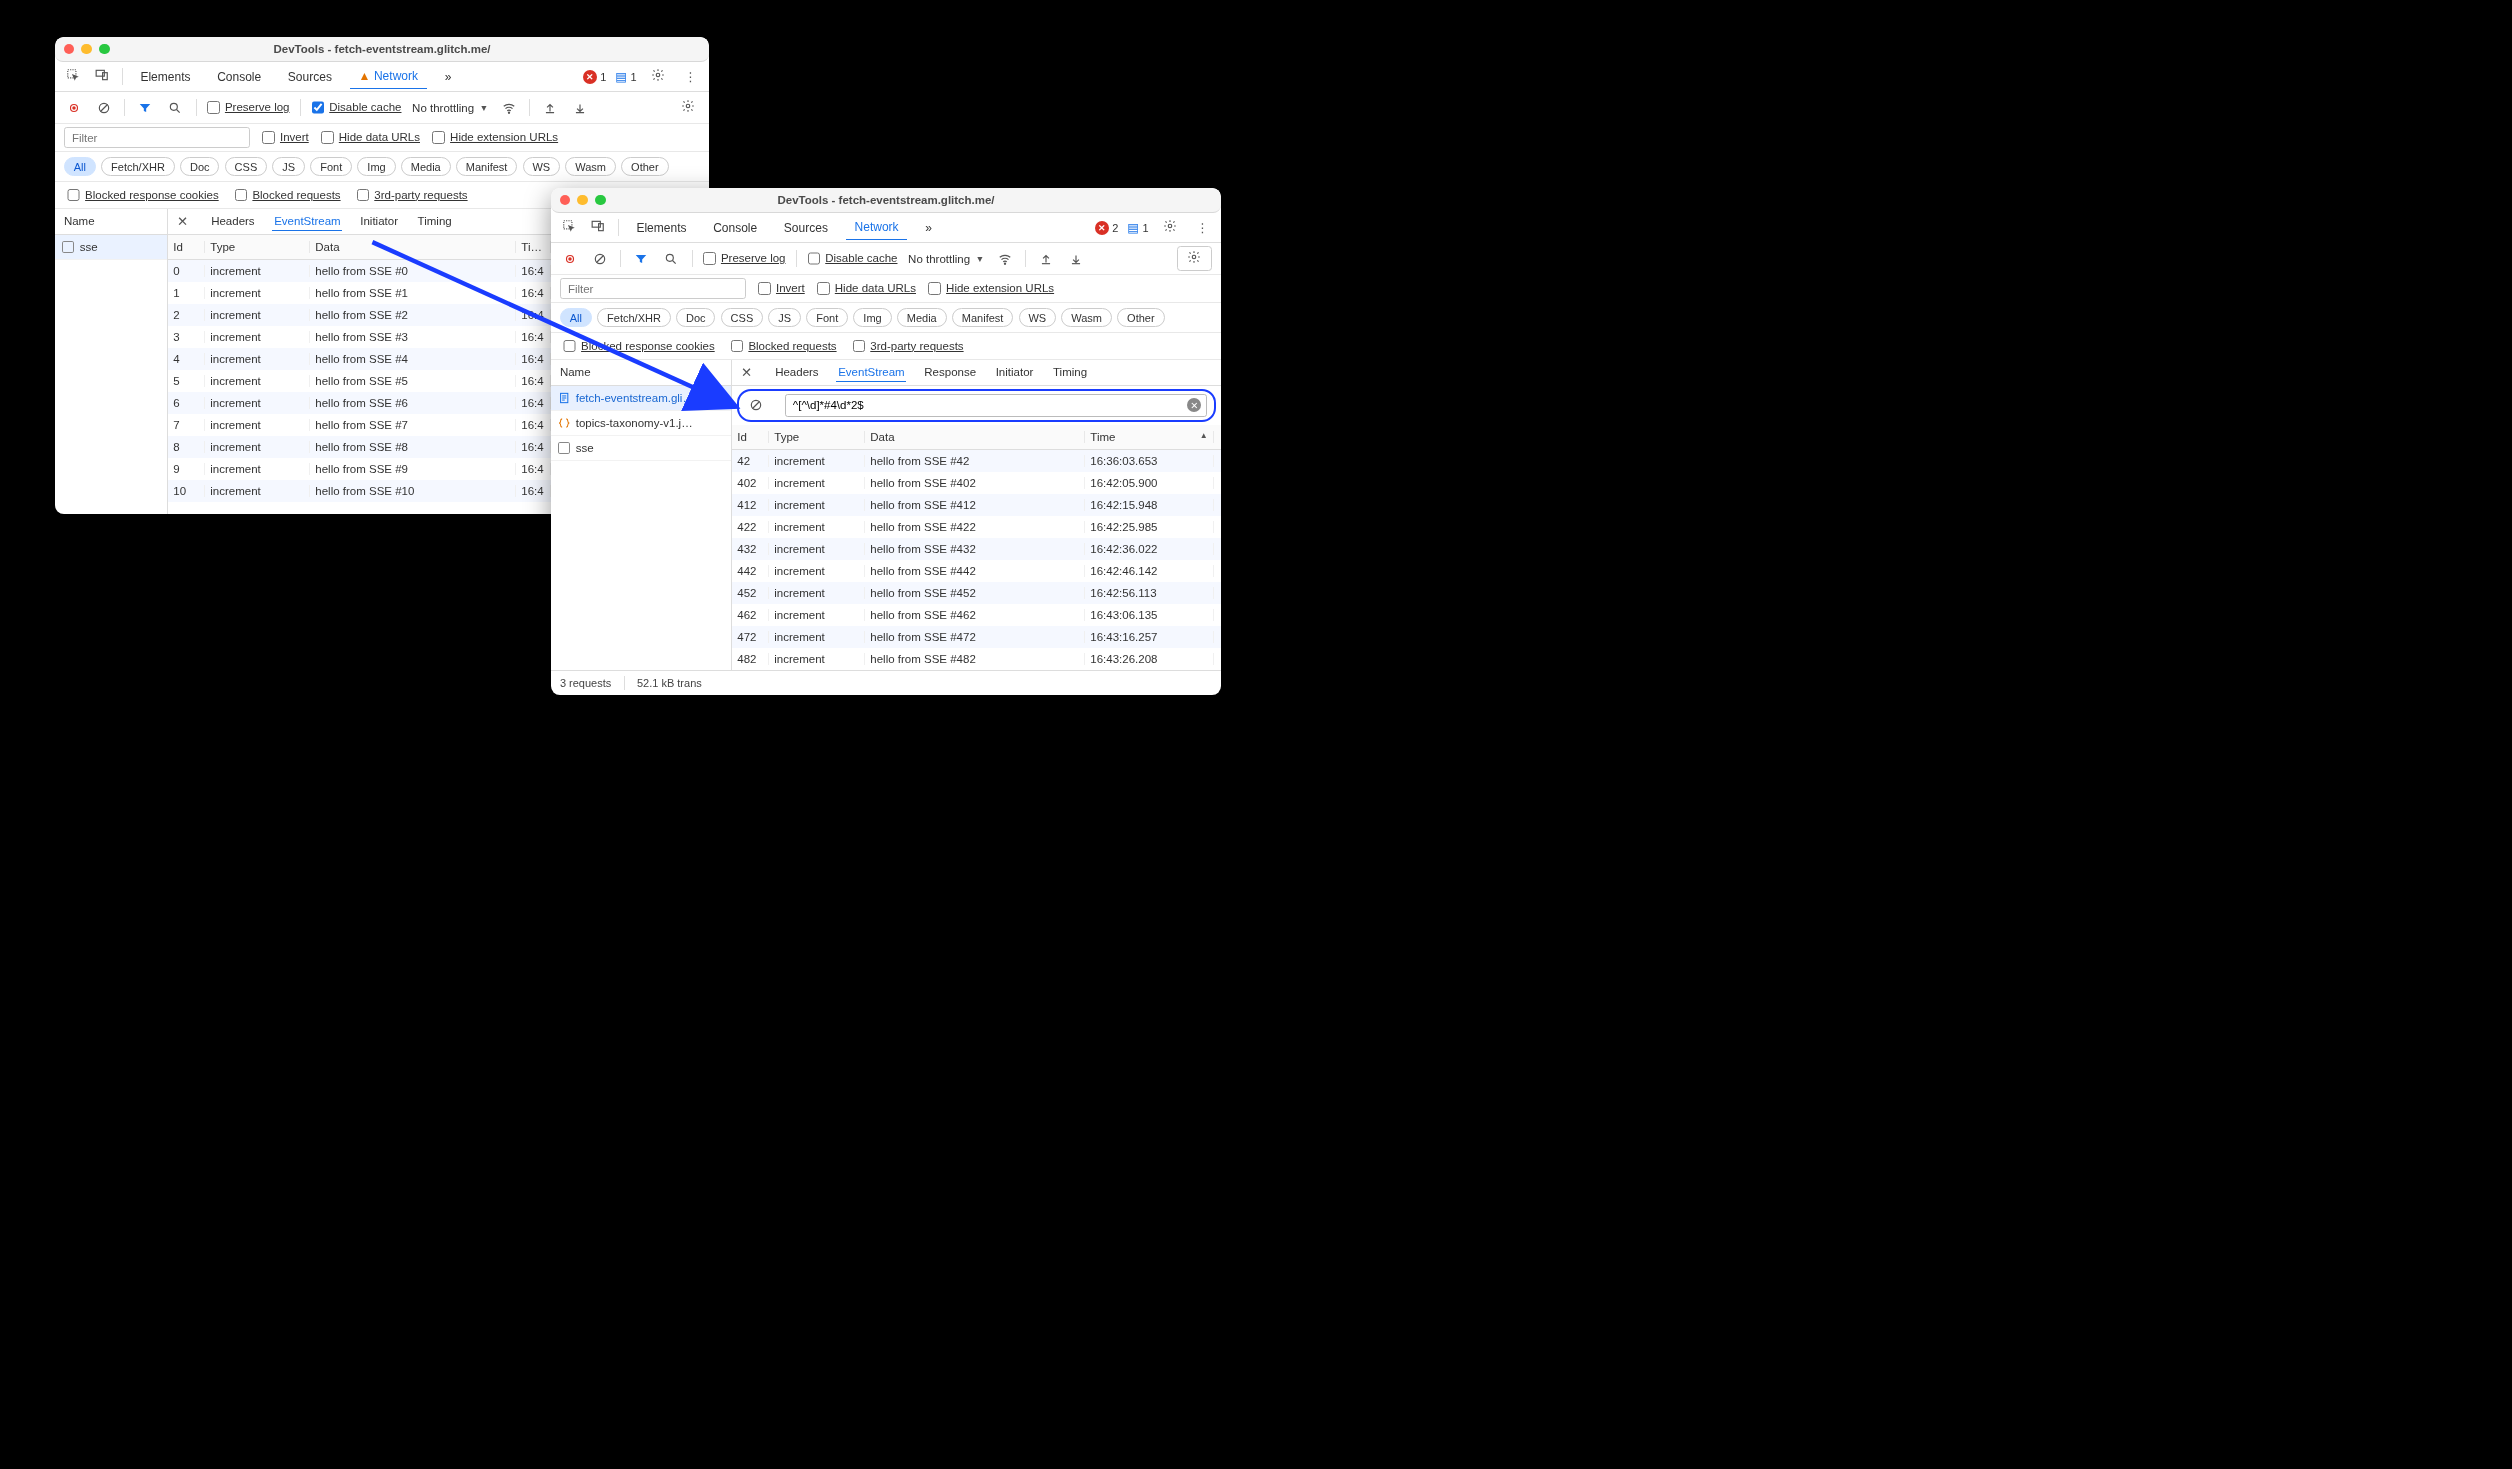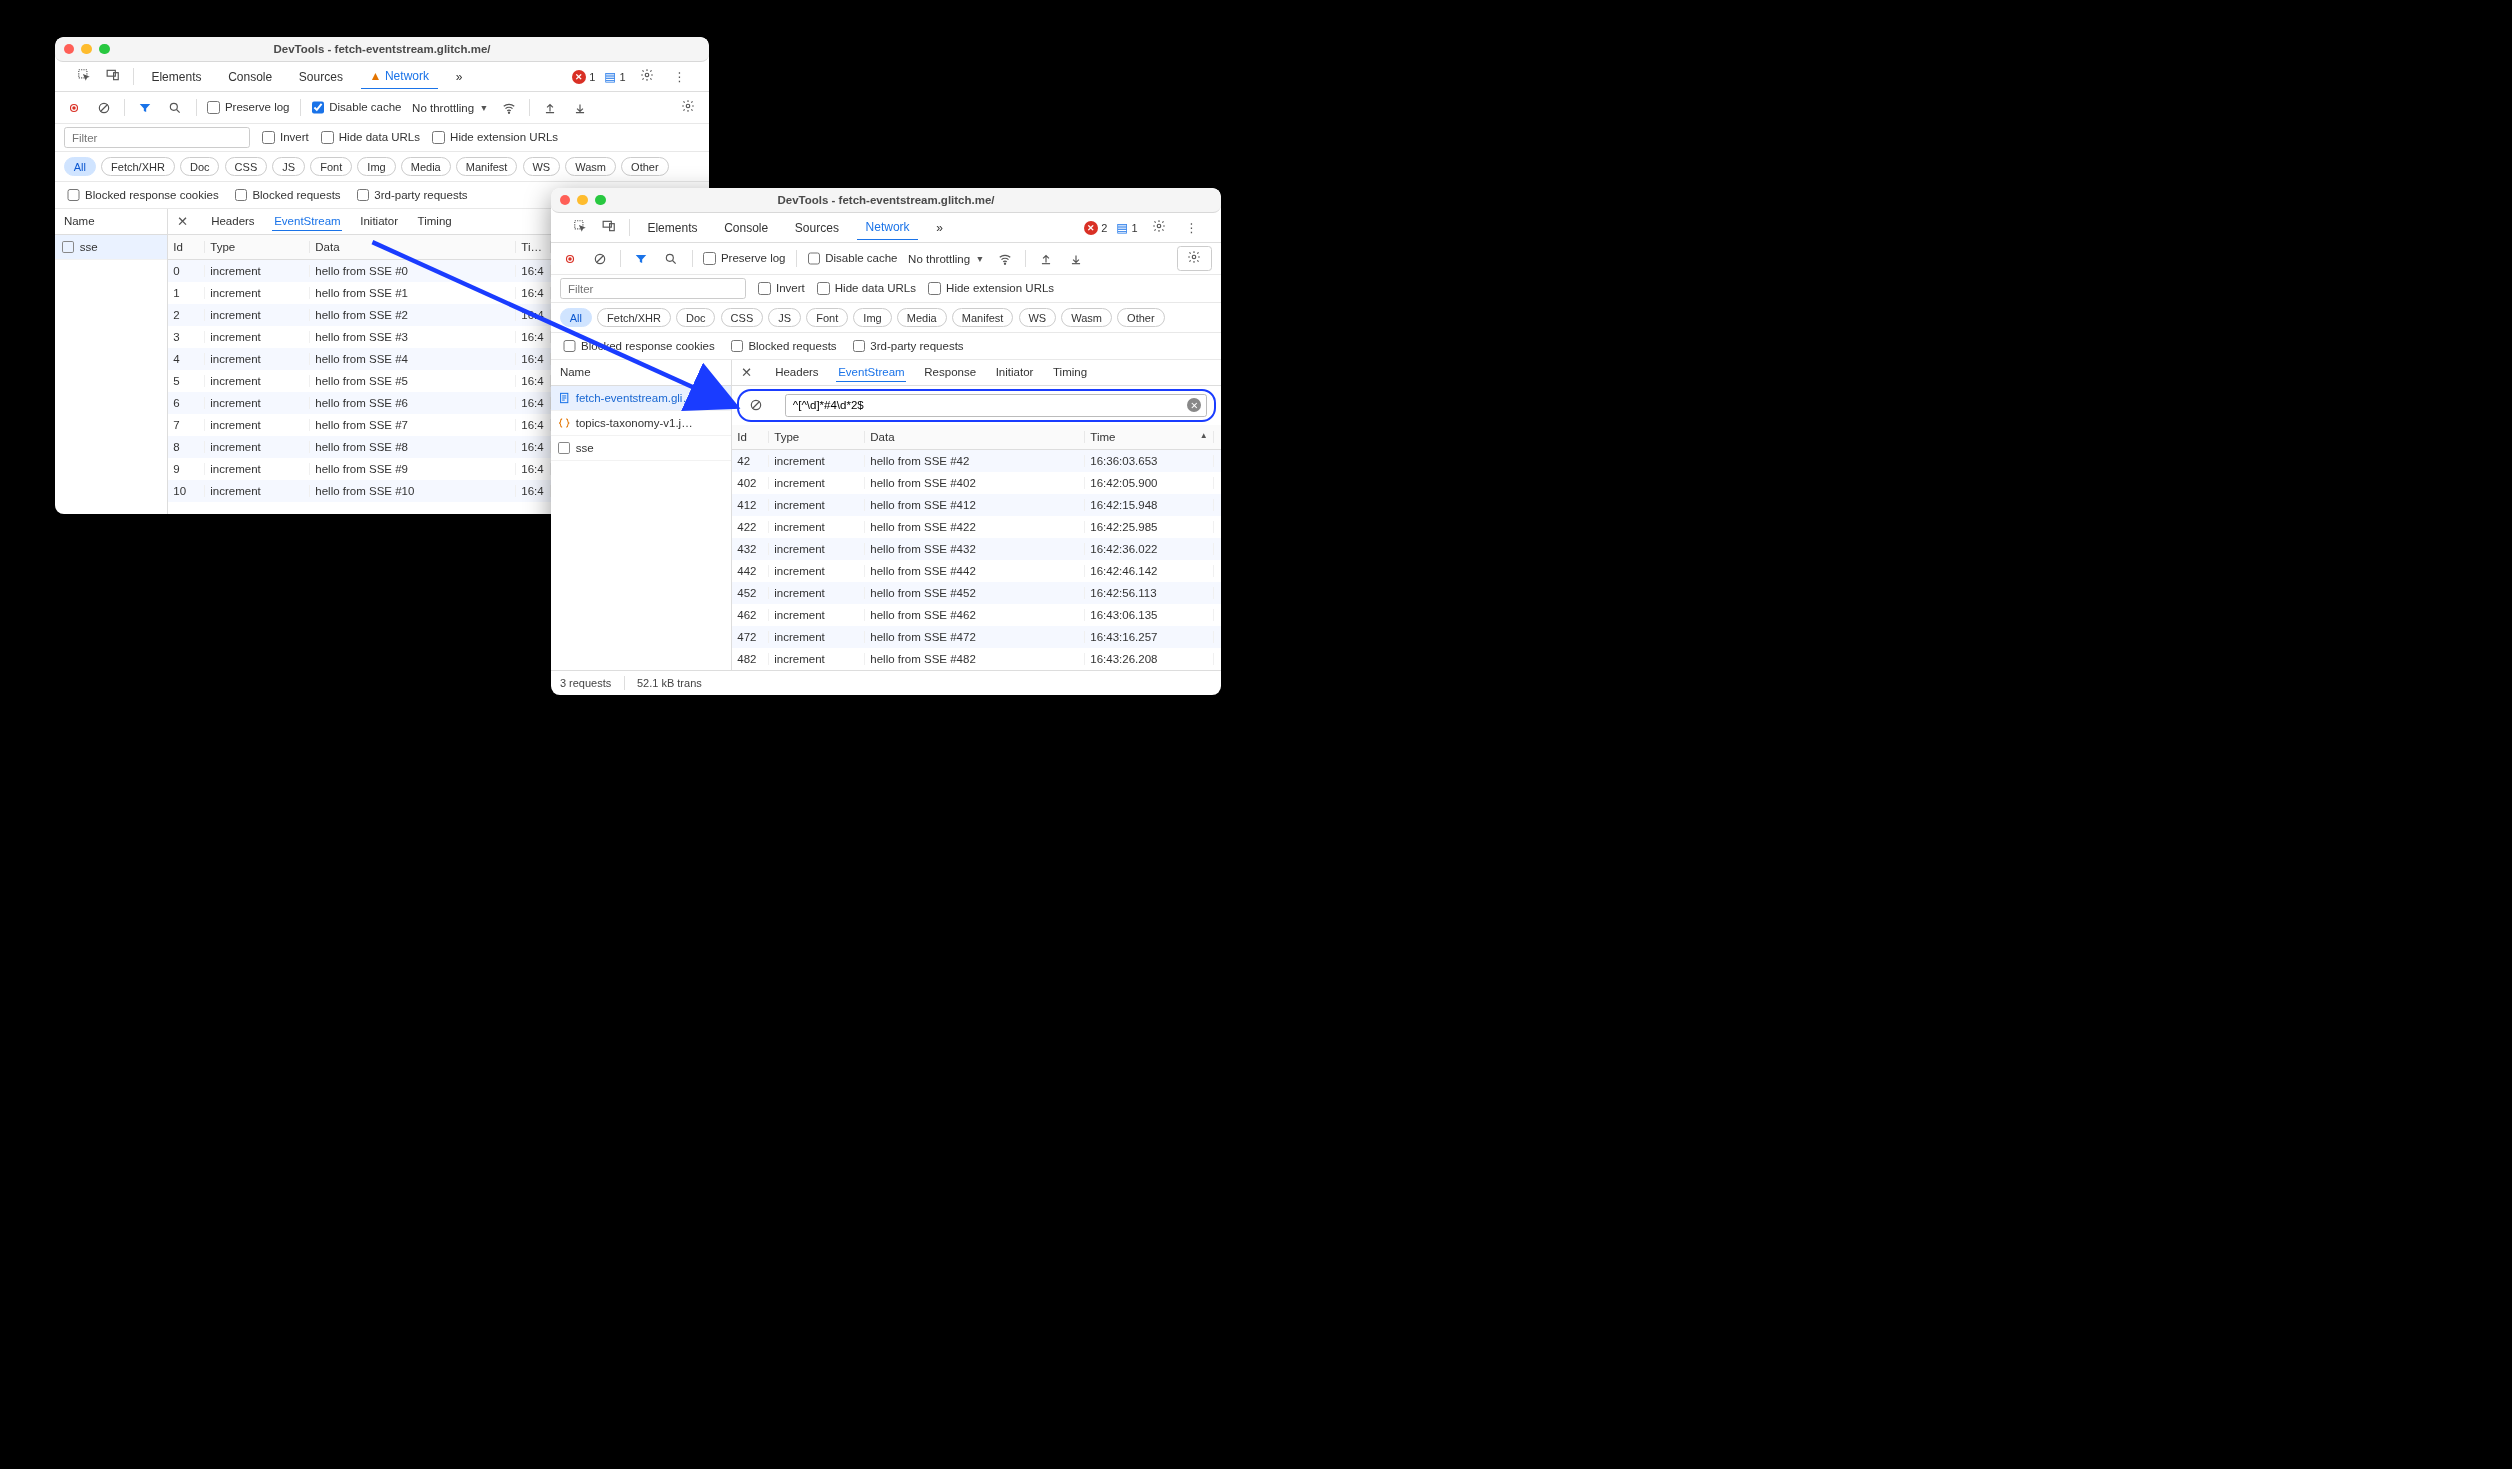--- a/index.html
+++ b/index.html
@@ -33,42 +33,42 @@
   .traffic { display: flex; gap: 7px; }
   .tlight { width: 10.6px; height: 10.6px; border-radius: 50%; }
   .tlight.red { background: #ff5f57; }
   .tlight.yellow { background: #febc2e; }
   .tlight.green { background: #28c840; }
   .titlebar-title {
     position: absolute; left: 0; right: 0; text-align: center;
     font-size: 11.5px; font-weight: 600; color: #4a4a4a; pointer-events: none;
   }
   .tabbar {
-    height: 30px; display: flex; align-items: center; padding: 0 18px;
+    height: 30px; display: flex; align-items: center; padding: 0 7px;
     border-bottom: 0.9px solid #ddd; gap: 8.9px;
   }
   .tabbar .picker, .tabbar .device { padding: 3.5px; }
   .tab-item { padding: 5.3px 8.9px; font-size: 12px; color: #333; cursor: pointer; }
   .tab-item.active { color: #1a73e8; border-bottom: 1.8px solid #1a73e8; font-weight: 500; }
   .tab-item .warn { color: #e37400; margin-right: 3.5px; }
   .tabbar .spacer { flex: 1; }
   .badge-pill { display: inline-flex; align-items: center; gap: 3.5px; font-size: 11px; }
   .badge-pill .circle { width: 14px; height: 14px; border-radius: 50%; display: inline-flex; align-items: center; justify-content: center; color: #fff; font-size: 8.9px; font-weight: 700; }
   .badge-pill .circle.err { background: #d93025; }
   .badge-pill .icon-warn { color: #1a73e8; font-size: 12.4px; }
   .gear, .kebab { padding: 3.5px 5.3px; color: #555; }
   .toolbar2 {
     height: 32px; display: flex; align-items: center; gap: 10.6px; padding: 0 8.9px;
     border-bottom: 0.9px solid #e8e8e8;
   }
   .icon-btn { display: inline-flex; align-items: center; justify-content: center; width: 19.5px; height: 19.5px; color: #555; cursor: pointer; }
   .icon-btn.record { color: #d93025; }
   .icon-btn.filter { color: #1a73e8; }
   .vsep { width: 0.9px; height: 17.7px; background: #ddd; }
-  .chk { display: inline-flex; align-items: center; gap: 5.3px; font-size: 11.5px; color: #333; }
+  .chk { display: inline-flex; align-items: center; gap: 5.3px; font-size: 11.5px; color: #333; text-decoration: underline; }
   .chk input { width: 12.4px; height: 12.4px; accent-color: #1a73e8; }
   .throttle { display: inline-flex; align-items: center; gap: 5.3px; }
   .throttle-label { font-size: 11.5px; text-align: right; }
   .caret { font-size: 8.9px; color: #555; }
   .filterbar {
     height: 28px; display: flex; align-items: center; gap: 12.4px; padding: 0 8.9px;
     border-bottom: 0.9px solid #e8e8e8;
   }
   .filter-input {
     height: 21px; width: 186px; border: 0.9px solid #ccc; border-radius: 2.7px;

